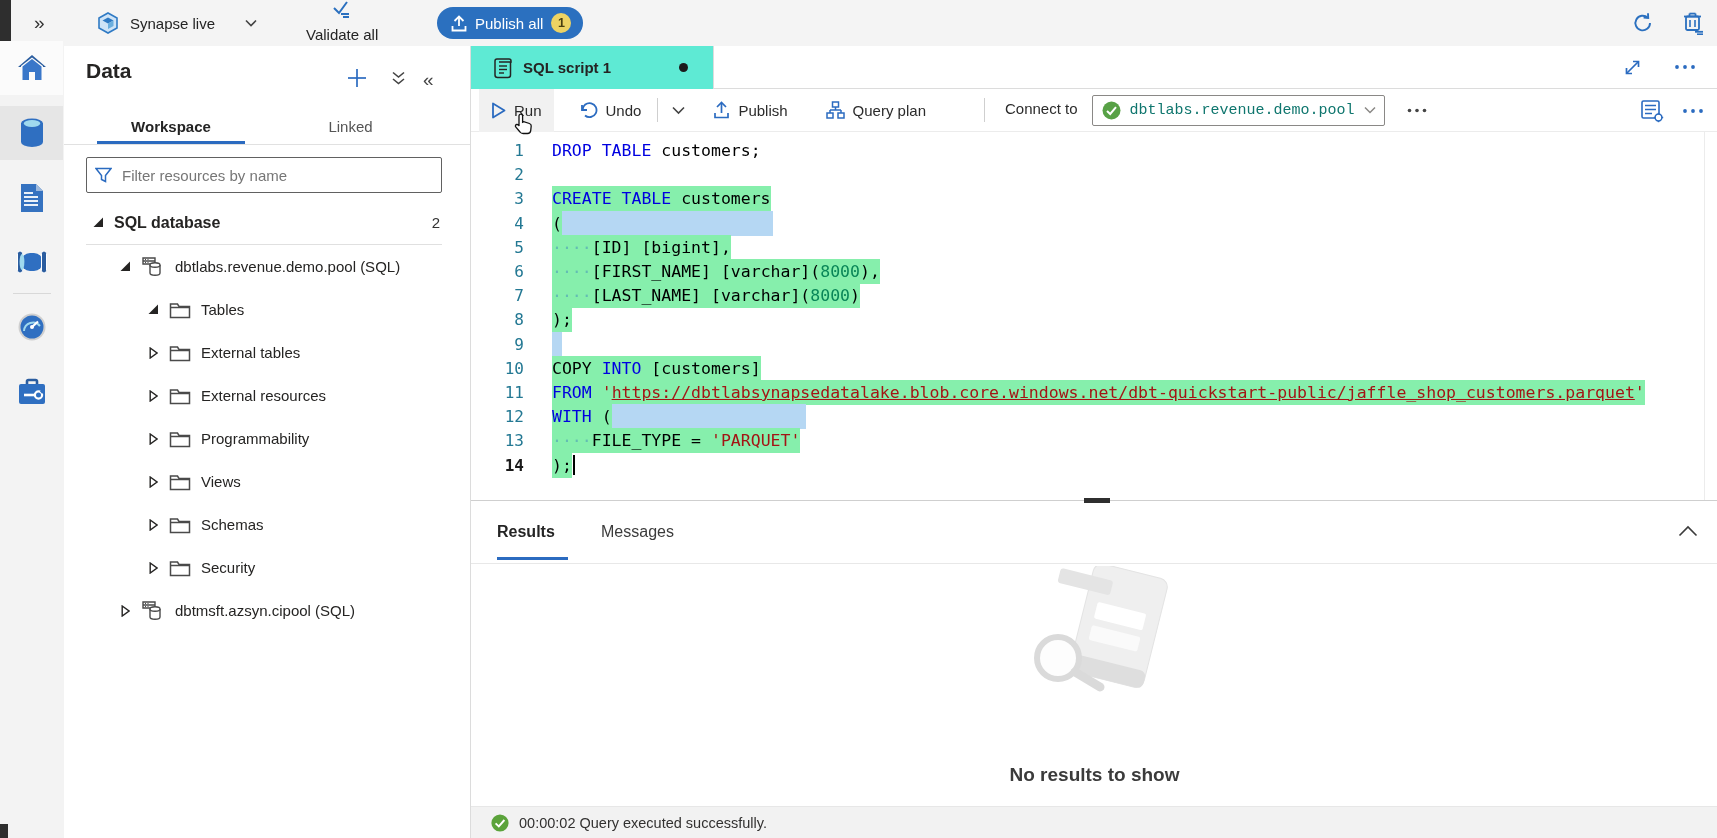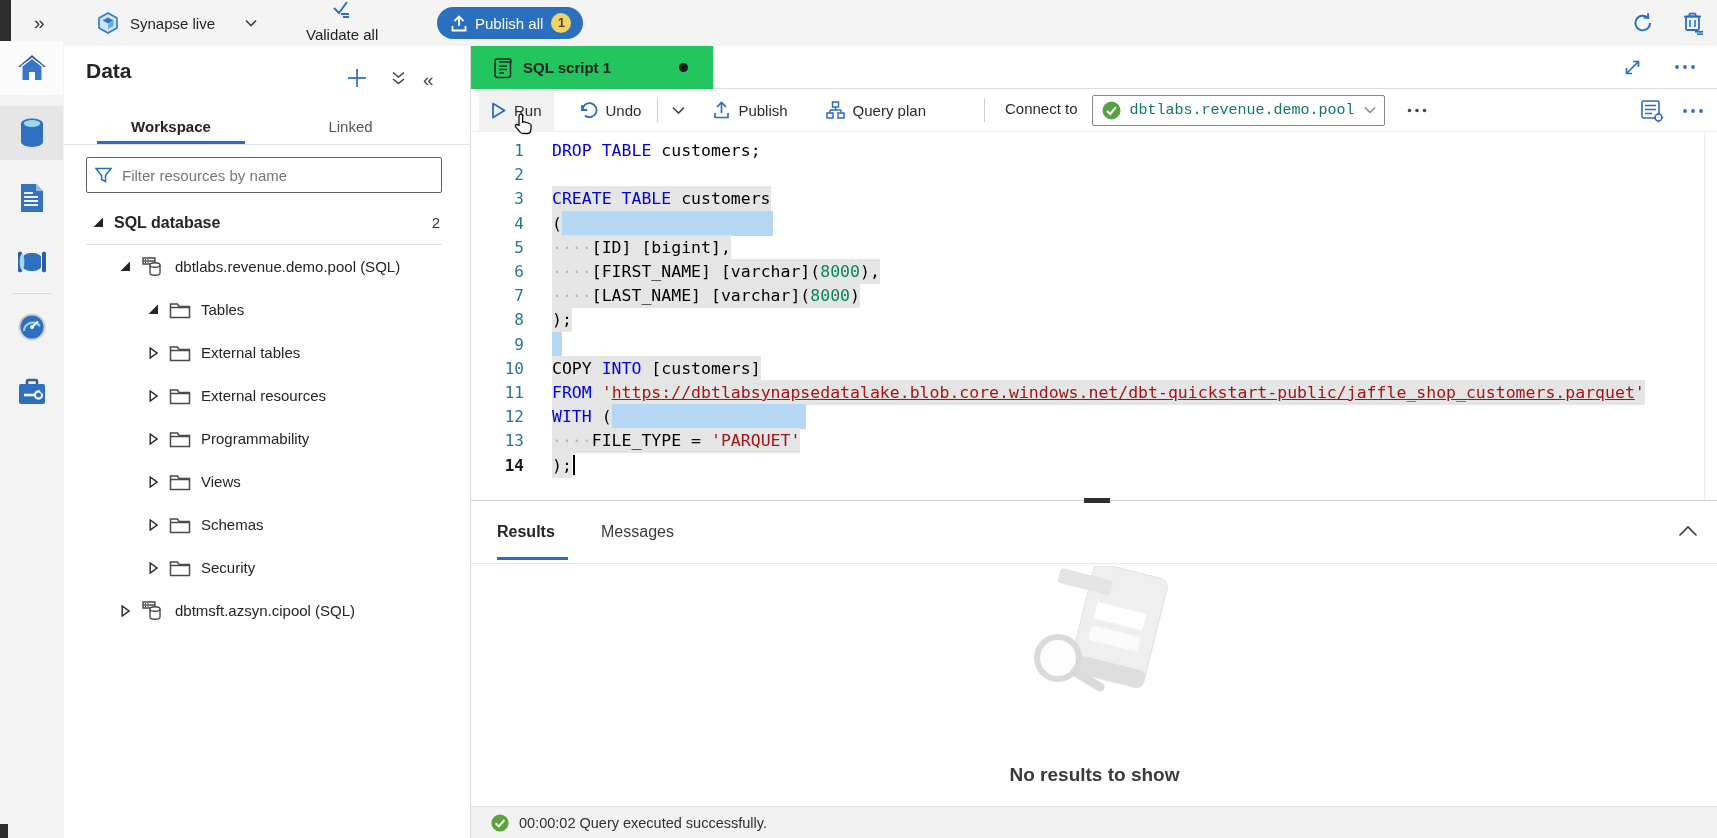--- a/index.html
+++ b/index.html
@@ -42,21 +42,21 @@
   .tree-row .ticon{flex:none;display:flex;}
   .tree-row.lvl0{padding-left:28px;font-size:16px;font-weight:bold;}
   .tree-row.lvl1{padding-left:55px;}
   .tree-row.lvl2{padding-left:83px;}
   .tree-count{position:absolute;right:30px;font-size:15px;font-weight:normal;color:#333;}
   .tree-div{height:1px;background:#e0e0e0;margin:0 28px 0 22px;}
 
   
   #editorpane{left:470px;top:46px;width:1247px;height:792px;background:#fff;border-left:1px solid #dcdcdc;}
   #tabbar{position:absolute;left:0;top:0;width:1247px;height:43px;border-bottom:1px solid #dcdcdc;box-sizing:border-box;}
-  #sqltab{position:absolute;left:0;top:0;width:243px;height:43px;background:#22c55e;border-right:1px solid #dcdcdc;
+  #sqltab{position:absolute;left:0;top:0;width:243px;height:43px;background:#5eead4;border-right:1px solid #dcdcdc;
       display:flex;align-items:center;gap:10px;padding-left:22px;box-sizing:border-box;font-size:15px;font-weight:bold;color:#252423;}
   #dirty-dot{position:absolute;left:208px;top:17px;width:9px;height:9px;border-radius:50%;background:#1b1b1b;}
   .tabbar-right{position:absolute;top:12px;}
 
   #toolbar{position:absolute;left:0;top:43px;width:1247px;height:43px;border-bottom:1px solid #ececec;box-sizing:border-box;
       display:flex;align-items:center;font-size:15px;color:#2b2b2b;}
   .tbtn{display:flex;align-items:center;gap:8px;height:43px;padding:0 12px;}
   .tbtn.hover{background:#f1f1f1;}
   .tsep{width:1px;height:24px;background:#cfcfcf;margin:0 4px;}
   #connect-label{font-weight:normal;color:#2b2b2b;margin:0 14px 4px 16px;}
@@ -70,21 +70,21 @@
       font-family:"DejaVu Sans Mono",monospace;font-size:16.5px;line-height:25px;}
   .ln{width:53px;text-align:right;color:#237893;font-size:16px;flex:none;}
   .ct{margin-left:28px;display:flex;align-items:center;}
   .ln.active{color:#1b1b1b;font-weight:bold;}
   .tk-kw{color:#0000e0;}
   .tk-pl{color:#000;}
   .tk-num{color:#098658;}
   .tk-str{color:#a31515;}
   .tk-link{color:#a31515;text-decoration:underline;}
   .tk-ws{color:rgba(43,107,192,.38);}
-  .selband{background:#e5e5e5;}
+  .selband{background:#86efac;}
   .sel-ext{display:inline-block;height:25px;background:#b5d7f3;}
   .caret{display:inline-block;width:2px;height:20px;background:#000;margin-left:1px;vertical-align:middle;}
   #vscroll-line{position:absolute;left:1233px;top:0;width:1px;height:368px;background:#ececec;}
 
   
   #resultsbar{position:absolute;left:0;top:454px;width:1247px;height:64px;border-top:1px solid #cfcfcf;
       border-bottom:1px solid #e8e8e8;box-sizing:border-box;}
   #sash{position:absolute;left:613px;top:-3px;width:26px;height:5px;background:#2f2f2f;}
   .rtab{position:absolute;top:0;height:62px;display:flex;align-items:center;font-size:16px;color:#3b3b3b;}
   #rtab-underline{position:absolute;left:26px;top:56px;width:71px;height:3px;background:#2b6bc0;}

